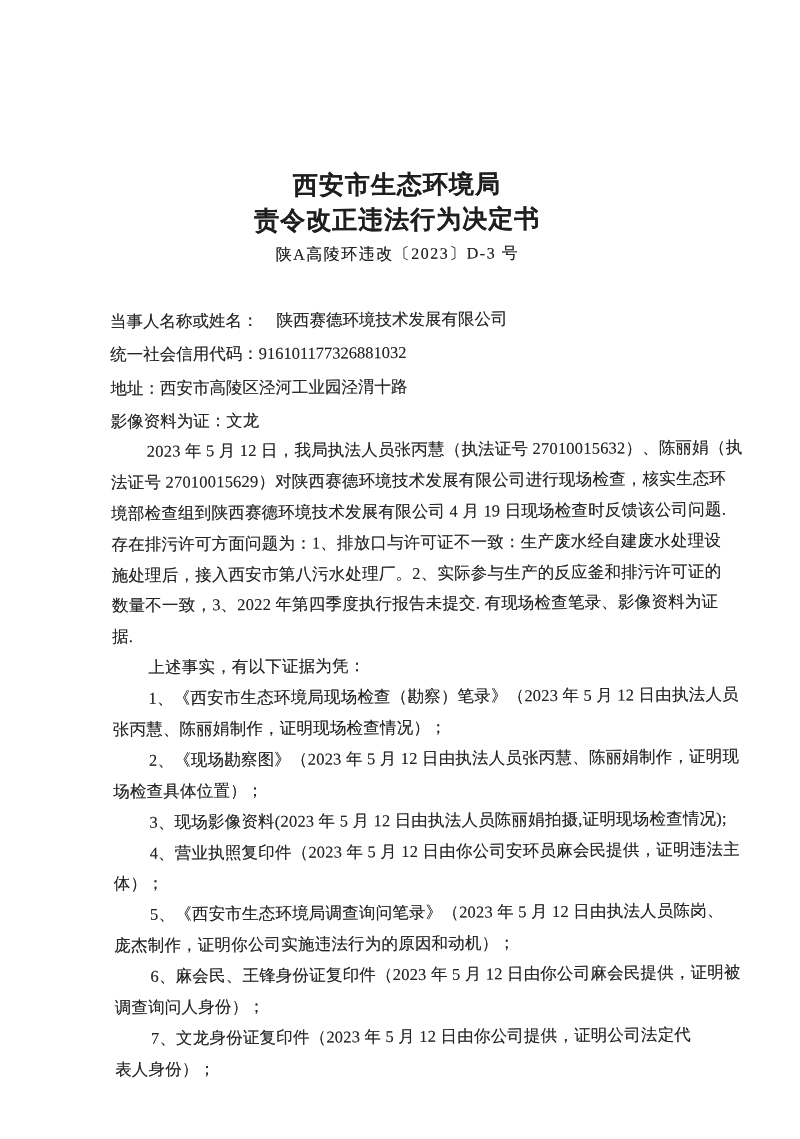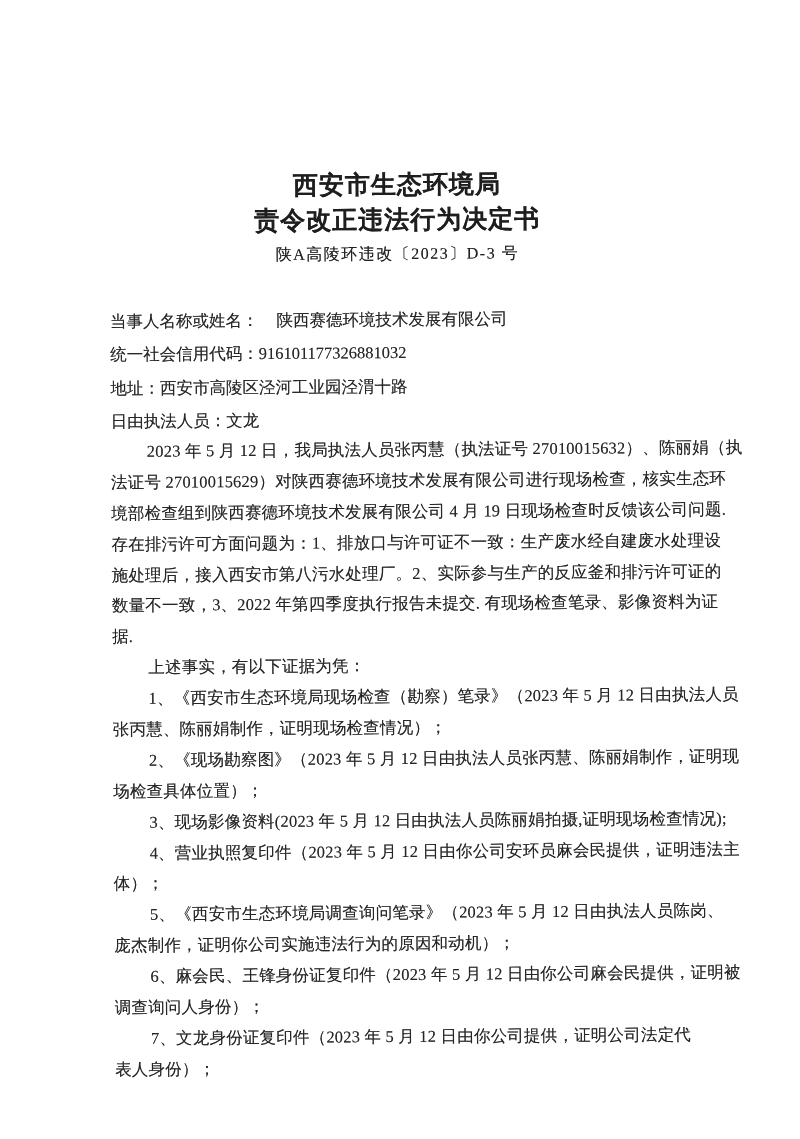--- a/index.html
+++ b/index.html
@@ -94,21 +94,21 @@
       <div class="field-row">
         <span class="field-label">当事人名称或姓名：</span><span class="field-value gap">陕西赛德环境技术发展有限公司</span>
       </div>
       <div class="field-row">
         <span class="field-label">统一社会信用代码：</span><span class="field-value">916101177326881032</span>
       </div>
       <div class="field-row">
         <span class="field-label">地址：</span><span class="field-value">西安市高陵区泾河工业园泾渭十路</span>
       </div>
       <div class="field-row">
-        <span class="field-label">日由执法人员：</span><span class="field-value">文龙</span>
+        <span class="field-label">影像资料为证：</span><span class="field-value">文龙</span>
       </div>
     </div>
 
     <div class="body-text">
         <div class="bline indent">2023 年 5 月 12 日，我局执法人员张丙慧（执法证号 27010015632）、陈丽娟（执</div>
         <div class="bline">法证号 27010015629）对陕西赛德环境技术发展有限公司进行现场检查，核实生态环</div>
         <div class="bline">境部检查组到陕西赛德环境技术发展有限公司 4 月 19 日现场检查时反馈该公司问题.</div>
         <div class="bline">存在排污许可方面问题为：1、排放口与许可证不一致：生产废水经自建废水处理设</div>
         <div class="bline">施处理后，接入西安市第八污水处理厂。2、实际参与生产的反应釜和排污许可证的</div>
         <div class="bline">数量不一致，3、2022 年第四季度执行报告未提交.  有现场检查笔录、影像资料为证</div>

